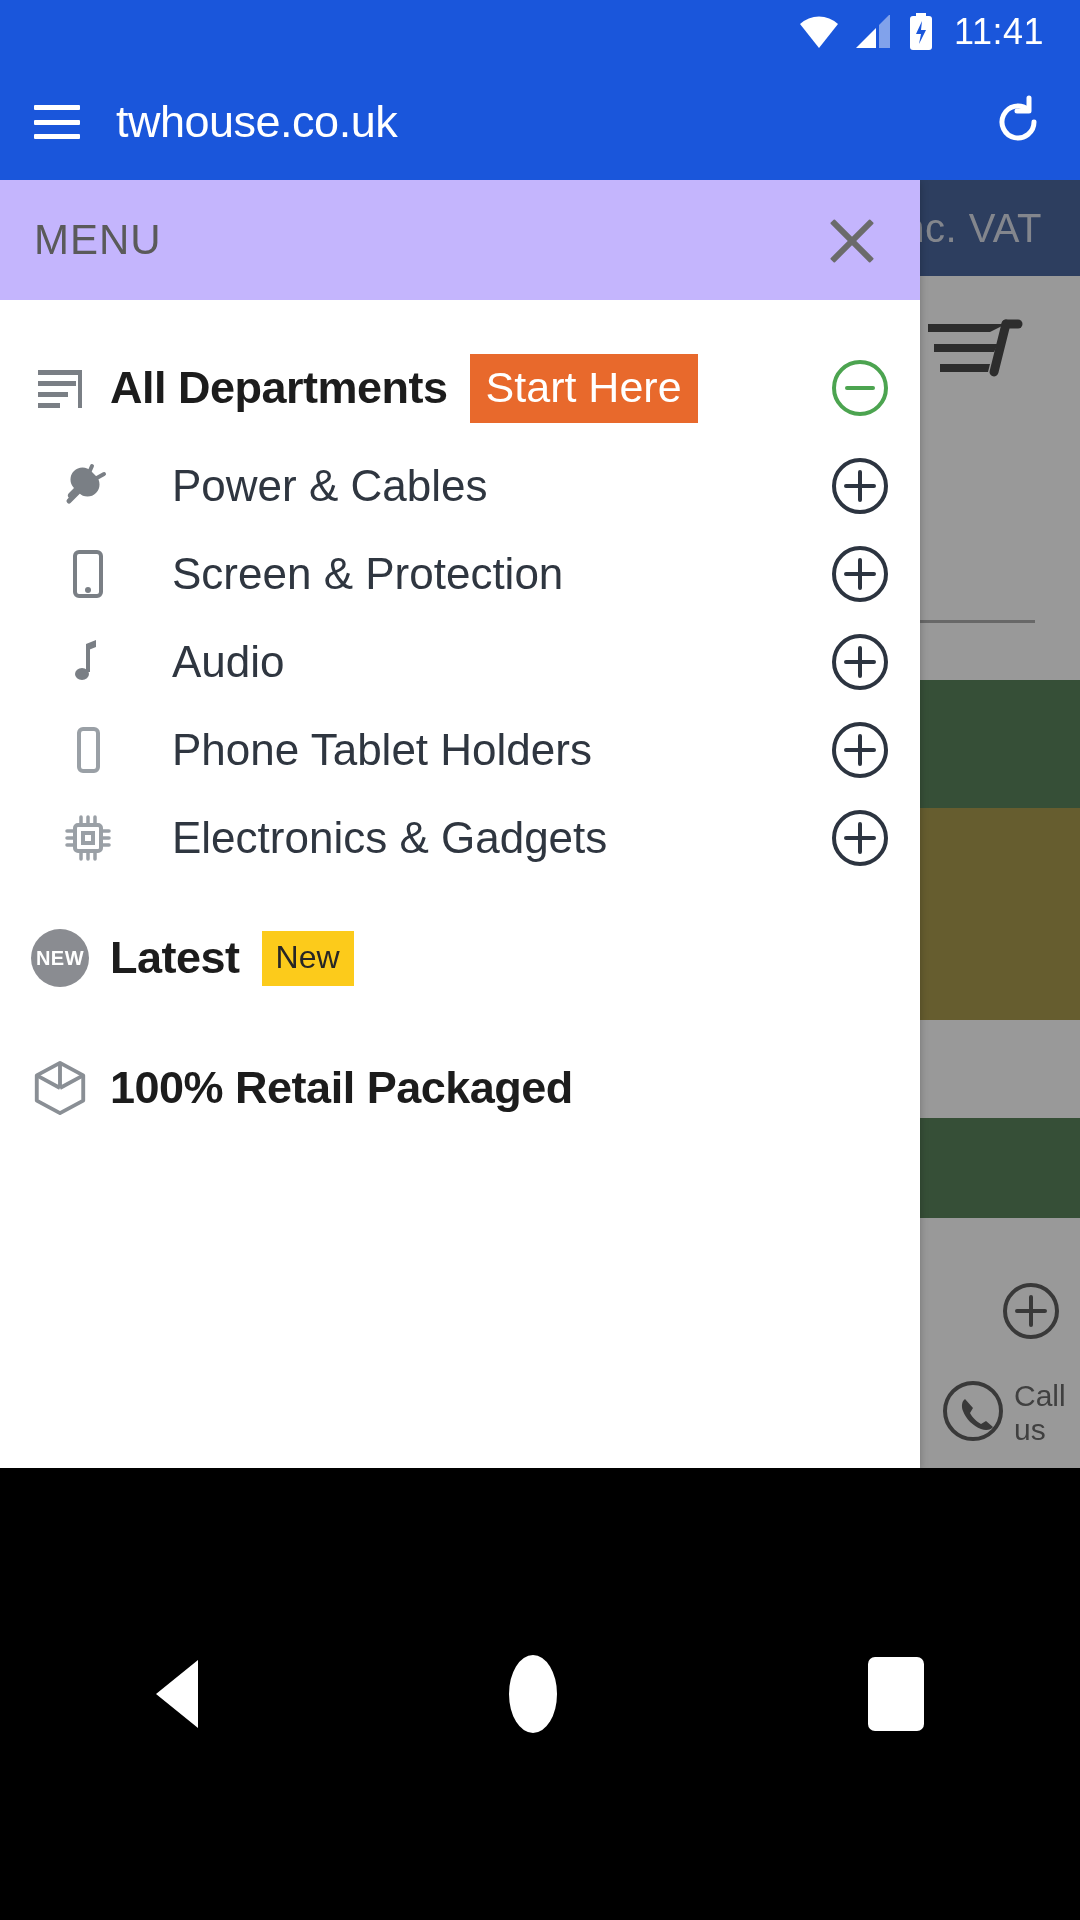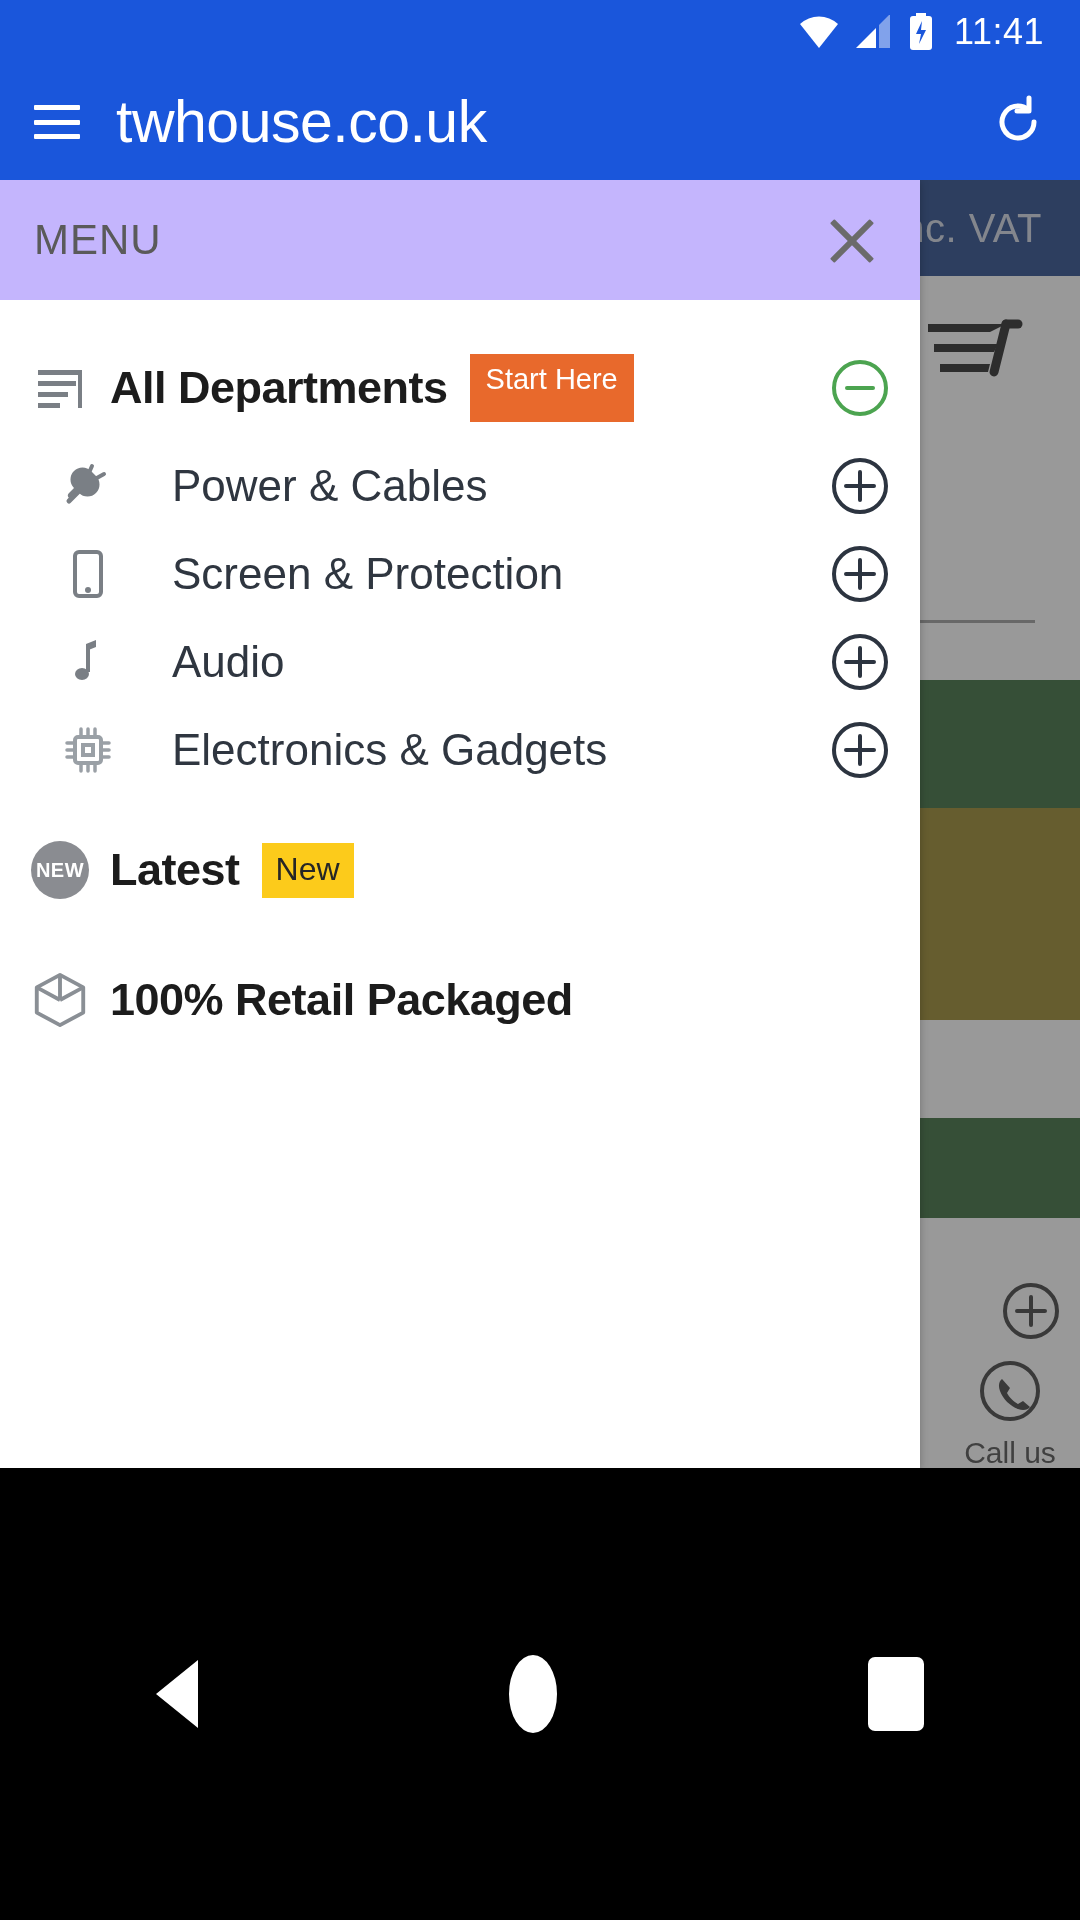--- a/index.html
+++ b/index.html
@@ -25,21 +25,21 @@
 
   
   .chrome {
     position: absolute; top: 64px; left: 0; width: 1080px; height: 116px;
     background: #1a56db; display: flex; align-items: center; padding: 0 34px;
   }
   .hamburger { width: 46px; height: 34px; display: flex; flex-direction: column;
     justify-content: space-between; cursor: pointer; }
   .hamburger span { display: block; height: 5px; background: #fff; border-radius: 1px; }
   .url {
-    color: #fff; font-size: 59px; font-weight: 400; margin-left: 36px;
+    color: #fff; font-size: 45px; font-weight: 400; margin-left: 36px;
     letter-spacing: -0.5px; flex: 1; white-space: nowrap; overflow: hidden;
   }
   .reload { width: 56px; height: 56px; display: flex; align-items: center; justify-content: center; }
 
   
   .bgpage { position: absolute; top: 180px; left: 0; width: 1080px; height: 1288px; background: #fff; overflow: hidden; }
   .bg-vat-bar {
     position: absolute; top: 0; left: 0; width: 1080px; height: 96px;
     background: #11357f; color: #cfd6e4; font-size: 40px;
     display: flex; align-items: center; justify-content: flex-end; padding-right: 38px;
@@ -53,21 +53,21 @@
   .bg-divider { position: absolute; top: 440px; left: 0; width: 1035px; height: 3px; background: #3a3a3a; opacity: .55; }
   .bg-block { position: absolute; border-radius: 0; }
   .bg-green-1 { top: 500px; left: 740px; width: 350px; height: 128px; background: #245c27; }
   .bg-olive { top: 628px; left: 740px; width: 350px; height: 212px; background: #8f7b14; overflow:hidden;}
   .bg-olive .ol-t1 { position: absolute; left: 10px; top: 18px; font-size: 58px; font-weight: 700; font-style: italic; color: #111; }
   .bg-olive .ol-t2 { position: absolute; left: 8px; top: 128px; font-size: 58px; font-weight: 700; font-style: italic; color: #111; }
   .bg-green-2 { top: 938px; left: 740px; width: 350px; height: 100px; background: #245c27; border-radius: 10px; }
 
   .bg-plus-btn { position: absolute; top: 1100px; left: 1000px; }
   .bg-callus { position: absolute; top: 1178px; left: 940px; width: 140px; height: 110px;
-    display: flex; flex-direction: column; align-items: center; gap: 8px; }
+    display: flex; flex-direction: row; align-items: center; gap: 8px; }
   .bg-callus-label { font-size: 30px; color: #3b3b3b; }
 
   
   .scrim { position: absolute; top: 180px; left: 0; width: 1080px; height: 1288px;
     background: rgba(70,70,70,0.55); pointer-events: none; }
 
   
   .drawer {
     position: absolute; top: 180px; left: 0; width: 920px; height: 1288px;
     background: #ffffff; box-shadow: 0 2px 8px rgba(0,0,0,.25);
@@ -86,22 +86,22 @@
   .close-x::after { transform: rotate(-45deg); }
 
   .menu-list { padding-top: 12px; }
 
   .row { display: flex; align-items: center; height: 88px; padding: 0 0 0 30px; }
   .row-top { height: 108px; margin-top: 22px; }
   .row-icon { width: 60px; display: flex; align-items: center; justify-content: center; flex-shrink: 0; }
   .row-label { font-size: 45px; color: #1c1c1c; margin-left: 20px; white-space: nowrap; }
   .row-top .row-label { font-weight: 700; letter-spacing: -0.5px; }
   .badge-orange {
-    margin-left: 22px; background: #e8692c; color: #fff; font-size: 29px;
-    padding: 9px 16px 26px; white-space: nowrap;
+    margin-left: 22px; background: #e8692c; color: #fff; font-size: 43px;
+    padding: 9px 16px 11px; white-space: nowrap;
   }
   .badge-yellow {
     margin-left: 22px; background: #fccb1b; color: #262626; font-size: 32px;
     padding: 8px 14px 10px; white-space: nowrap;
   }
   .row-spacer { flex: 1; }
   .row-toggle { width: 120px; display: flex; align-items: center; justify-content: center; flex-shrink: 0; }
 
   .sub-row { padding-left: 60px; height: 88px; gap: 36px; }
   .sub-row .row-label { font-size: 44px; color: #2f3640; font-weight: 400; }
@@ -250,20 +250,35 @@
         <span class="row-label">Audio</span>
         <span class="row-spacer"></span>
         <span class="row-toggle">
           <svg width="62" height="62" viewBox="0 0 62 62">
             <circle cx="31" cy="31" r="26" stroke="#2c3440" stroke-width="4" fill="none"></circle>
             <path d="M31 17 v28 M17 31 h28" stroke="#2c3440" stroke-width="4" stroke-linecap="round"></path>
           </svg>
         </span>
       </div>
 
+      <div class="row sub-row">
+        <span class="row-icon">
+          <svg width="52" height="52" viewBox="0 0 52 52">
+            <rect x="17" y="5" width="19" height="42" rx="4" stroke="#9aa0a6" stroke-width="4" fill="none"></rect>
+          </svg>
+        </span>
+        <span class="row-label">Phone Tablet Holders</span>
+        <span class="row-spacer"></span>
+        <span class="row-toggle">
+          <svg width="62" height="62" viewBox="0 0 62 62">
+            <circle cx="31" cy="31" r="26" stroke="#2c3440" stroke-width="4" fill="none"></circle>
+            <path d="M31 17 v28 M17 31 h28" stroke="#2c3440" stroke-width="4" stroke-linecap="round"></path>
+          </svg>
+        </span>
+      </div>
 
 
       <div class="row sub-row">
         <span class="row-icon">
           <svg width="52" height="52" viewBox="0 0 52 52">
             <rect x="13" y="13" width="26" height="26" rx="3" stroke="#9aa0a6" stroke-width="4" fill="none"></rect>
             <rect x="21" y="21" width="10" height="10" stroke="#9aa0a6" stroke-width="4" fill="none"></rect>
             <path d="M19 13 v-8 M26 13 v-8 M33 13 v-8 M19 39 v8 M26 39 v8 M33 39 v8
                      M13 19 h-8 M13 26 h-8 M13 33 h-8 M39 19 h8 M39 26 h8 M39 33 h8" stroke="#9aa0a6" stroke-width="3.5" stroke-linecap="round"></path>
           </svg>

